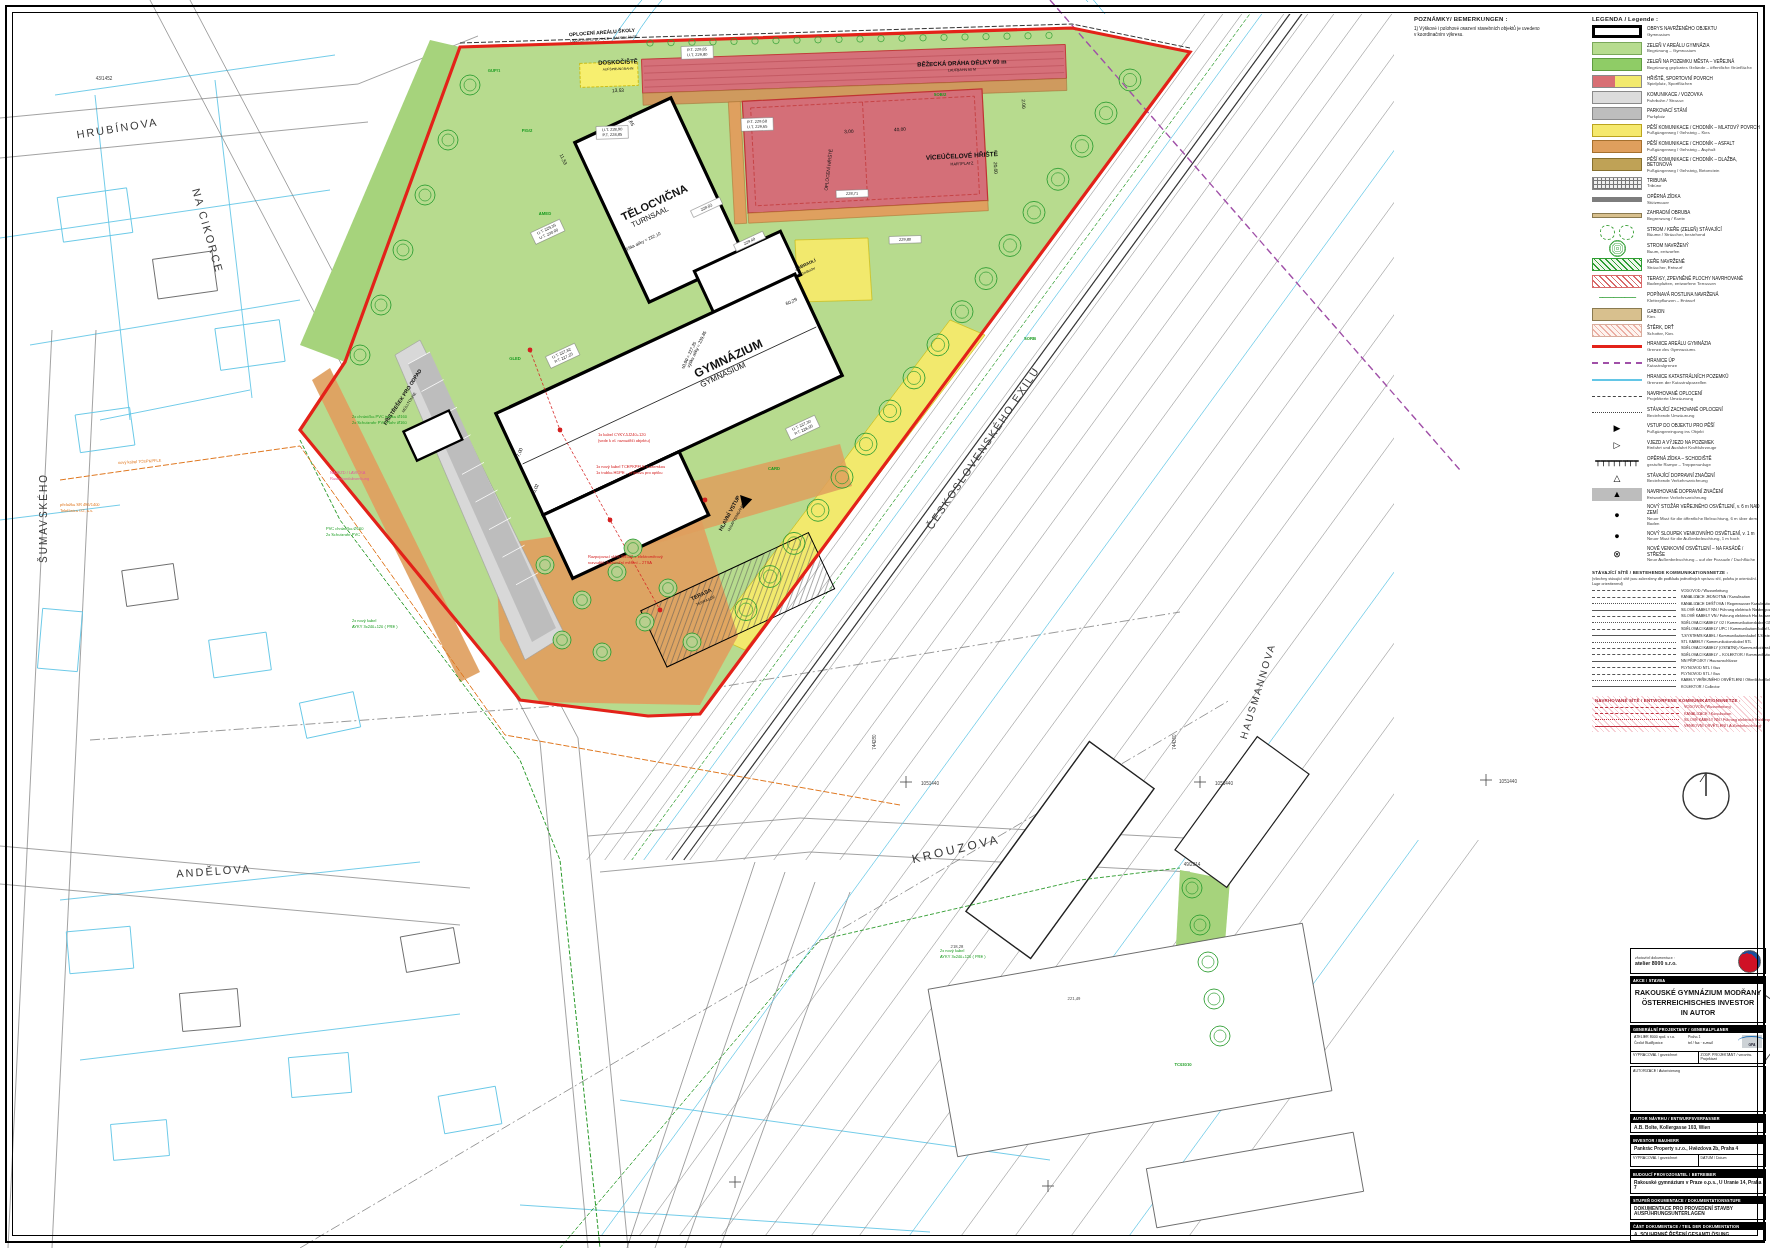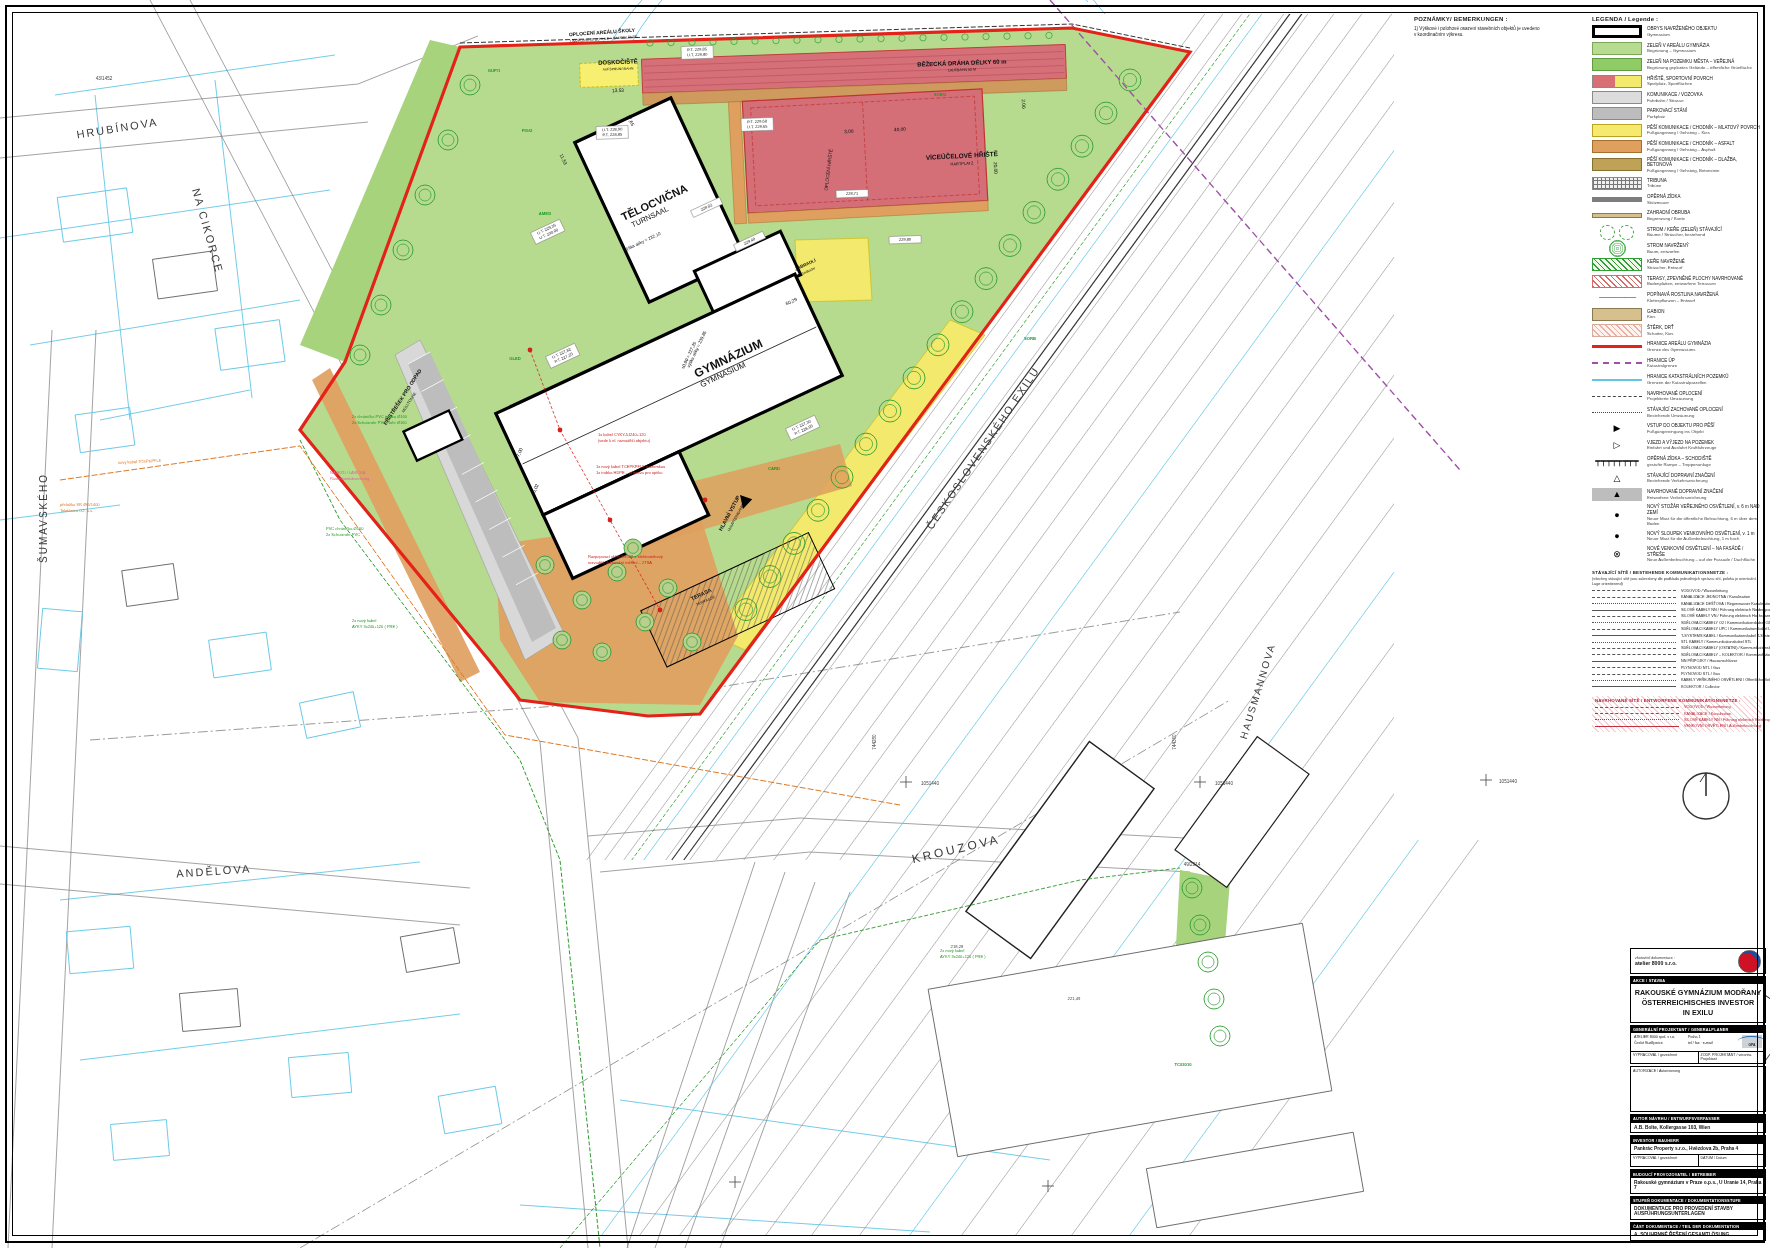--- a/index.html
+++ b/index.html
@@ -760,21 +760,21 @@
       <div class="fval">atelier 8000 s.r.o.</div>
     </div>
     <div class="logo-circle"></div>
   </div>
 
   <div class="box">
     <div class="tb-h">AKCE / STAVBA</div>
     <div class="tb-title">
       <span>RAKOUSKÉ GYMNÁZIUM MODŘANY</span><br>
       <span>ÖSTERREICHISCHES INVESTOR</span><br>
-      <span>IN EXILU</span>
+      <span>IN AUTOR</span>
     </div>
   </div>
 
   <div class="box">
     <div class="tb-h">GENERÁLNÍ PROJEKTANT / GENERALPLANER</div>
     <div class="tb-gp">
       <div class="col">
         <div>ATELIER 8000 spol. s r.o.</div>
         <div>České Budějovice</div>
       </div>

